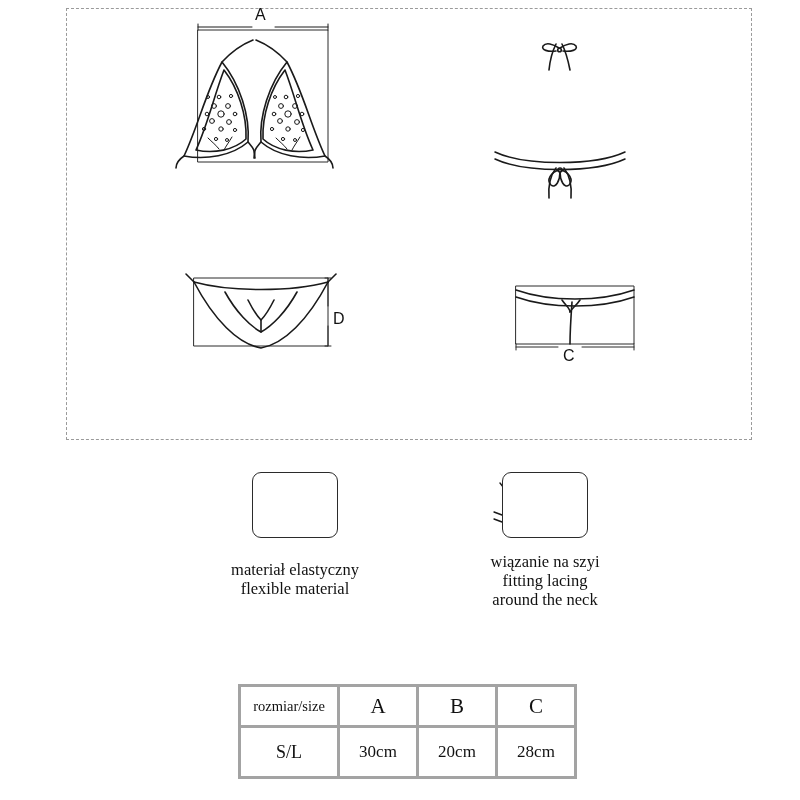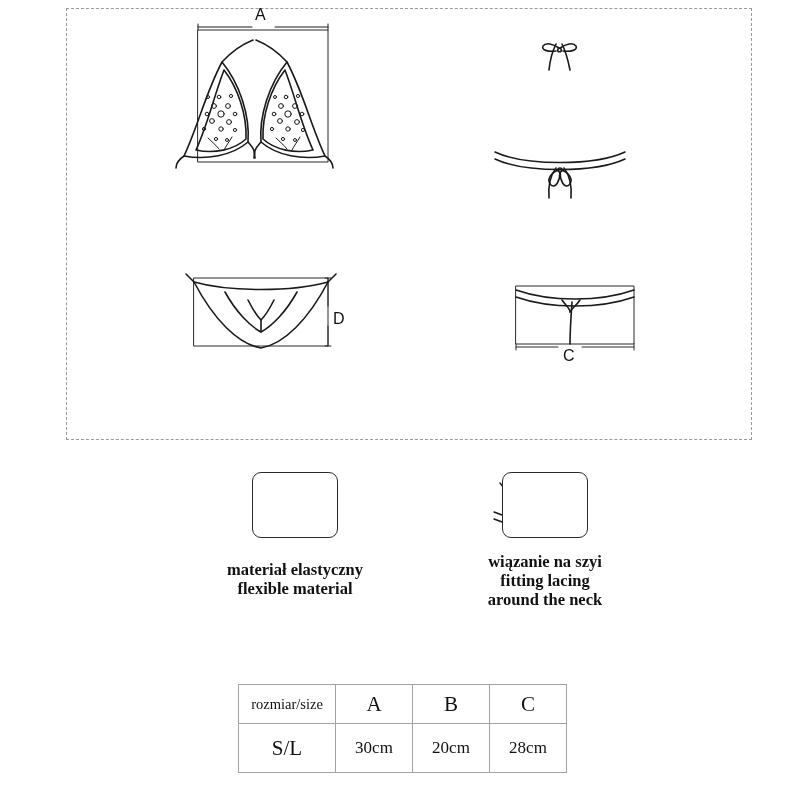--- a/index.html
+++ b/index.html
@@ -69,36 +69,35 @@
     position: relative;
     background: #fff;
   }
   .feature-label {
     margin-top: 14px;
     font-family: "Liberation Serif", serif;
     font-size: 16.5px;
     line-height: 19px;
     color: #111;
     white-space: pre-line;
-    font-weight: bold;
   }
 
   #feature-elastic { left: 210px; top: 472px; width: 170px; }
   #feature-elastic .feature-label { margin-top: 22px; }
   #feature-lacing { left: 450px; top: 472px; width: 190px; }
 
   
   .size-table {
     position: absolute;
     left: 238px;
     top: 684px;
     border-collapse: collapse;
   }
   .size-table td {
-    border: 1px solid #a3a3a3;
+    border: 3px solid #a3a3a3;
     text-align: center;
     font-family: "Liberation Serif", serif;
     color: #111;
     padding: 0;
   }
   .size-table tr.header-row td {
     height: 38px;
   }
   .size-table tr.data-row td {
     height: 48px;
@@ -108,21 +107,21 @@
     font-size: 14.5px;
   }
   td.col-val {
     width: 76px;
     font-size: 17px;
   }
   tr.header-row td.col-val {
     font-size: 21px;
   }
   tr.data-row td.col-label {
-    font-size: 21px;
+    font-size: 18px;
   }
 </style>
 </head>
 <body>
 
 <div id="page">
 
   <div class="dashed-panel"></div>
 
   <svg class="diagram-svg" viewBox="0 0 800 800">

